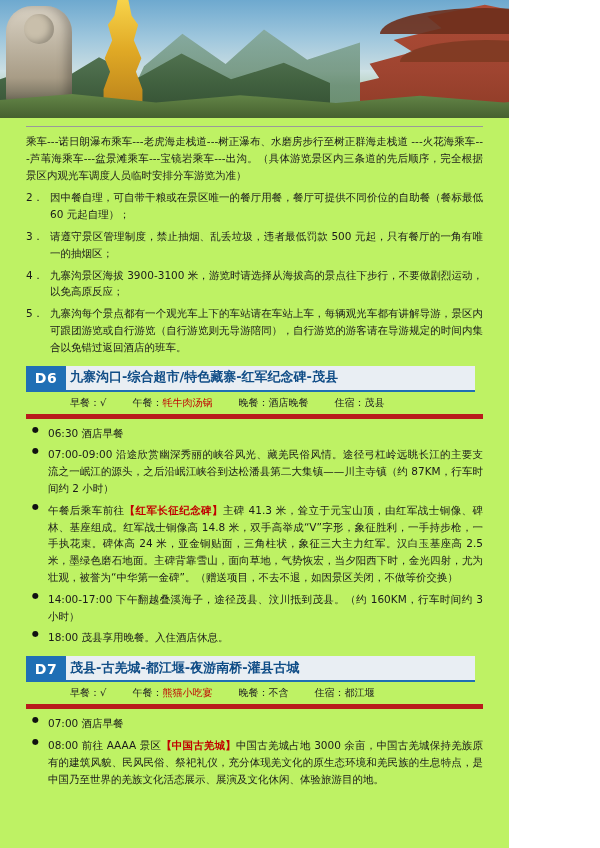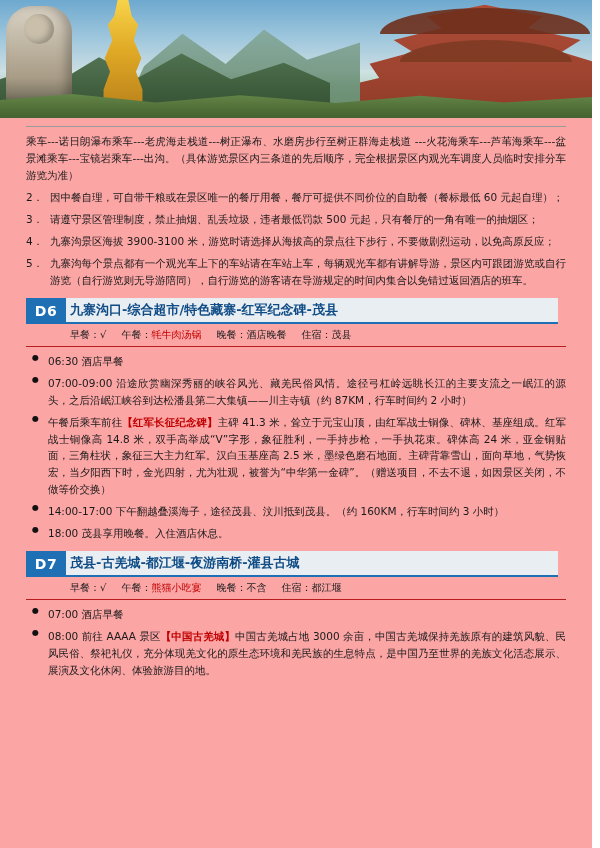--- a/index.html
+++ b/index.html
@@ -4,23 +4,23 @@
 <style>
   * { box-sizing: border-box; }
   html, body {
     margin: 0; padding: 0;
     width: 600px; height: 848px;
     background: #ffffff;
     font-family: "DejaVu Sans", "Liberation Sans", sans-serif;
   }
   .page {
     position: relative;
-    width: 592px; height: 848px;
+    width: 509px; height: 848px;
     overflow: hidden;
-    background: #fca5a5;
+    background: #bef264;
   }
 
   
   .hero {
     position: relative;
     width: 600px; height: 118px;
     overflow: hidden;
     background: linear-gradient(180deg,#7fb6d8 0%, #a9cfe3 35%, #cfe3e6 60%, #8fae7a 100%);
   }
   .hero-sky {
@@ -128,23 +128,23 @@
     font-weight: bold;
     font-size: 13px;
     display: flex; align-items: center;
     padding-left: 4px;
     border-bottom: 2px solid #1f6fb5;
   }
   .meal-row {
     display: flex;
     font-size: 10px;
     color: #222;
-    border-bottom: 1px solid #b91c1c;
+    border-bottom: 5px solid #b91c1c;
     padding: 3px 0 3px 44px;
-    gap: 15px;
+    gap: 26px;
   }
   .meal-row .mi { white-space: nowrap; }
   .meal-row .red { color: #c00000; }
 
   
   .bullets { margin: 6px 0 0 0; padding: 0; list-style: none; }
   .bullets > li {
     position: relative;
     padding-left: 22px;
     margin-bottom: 5px;

